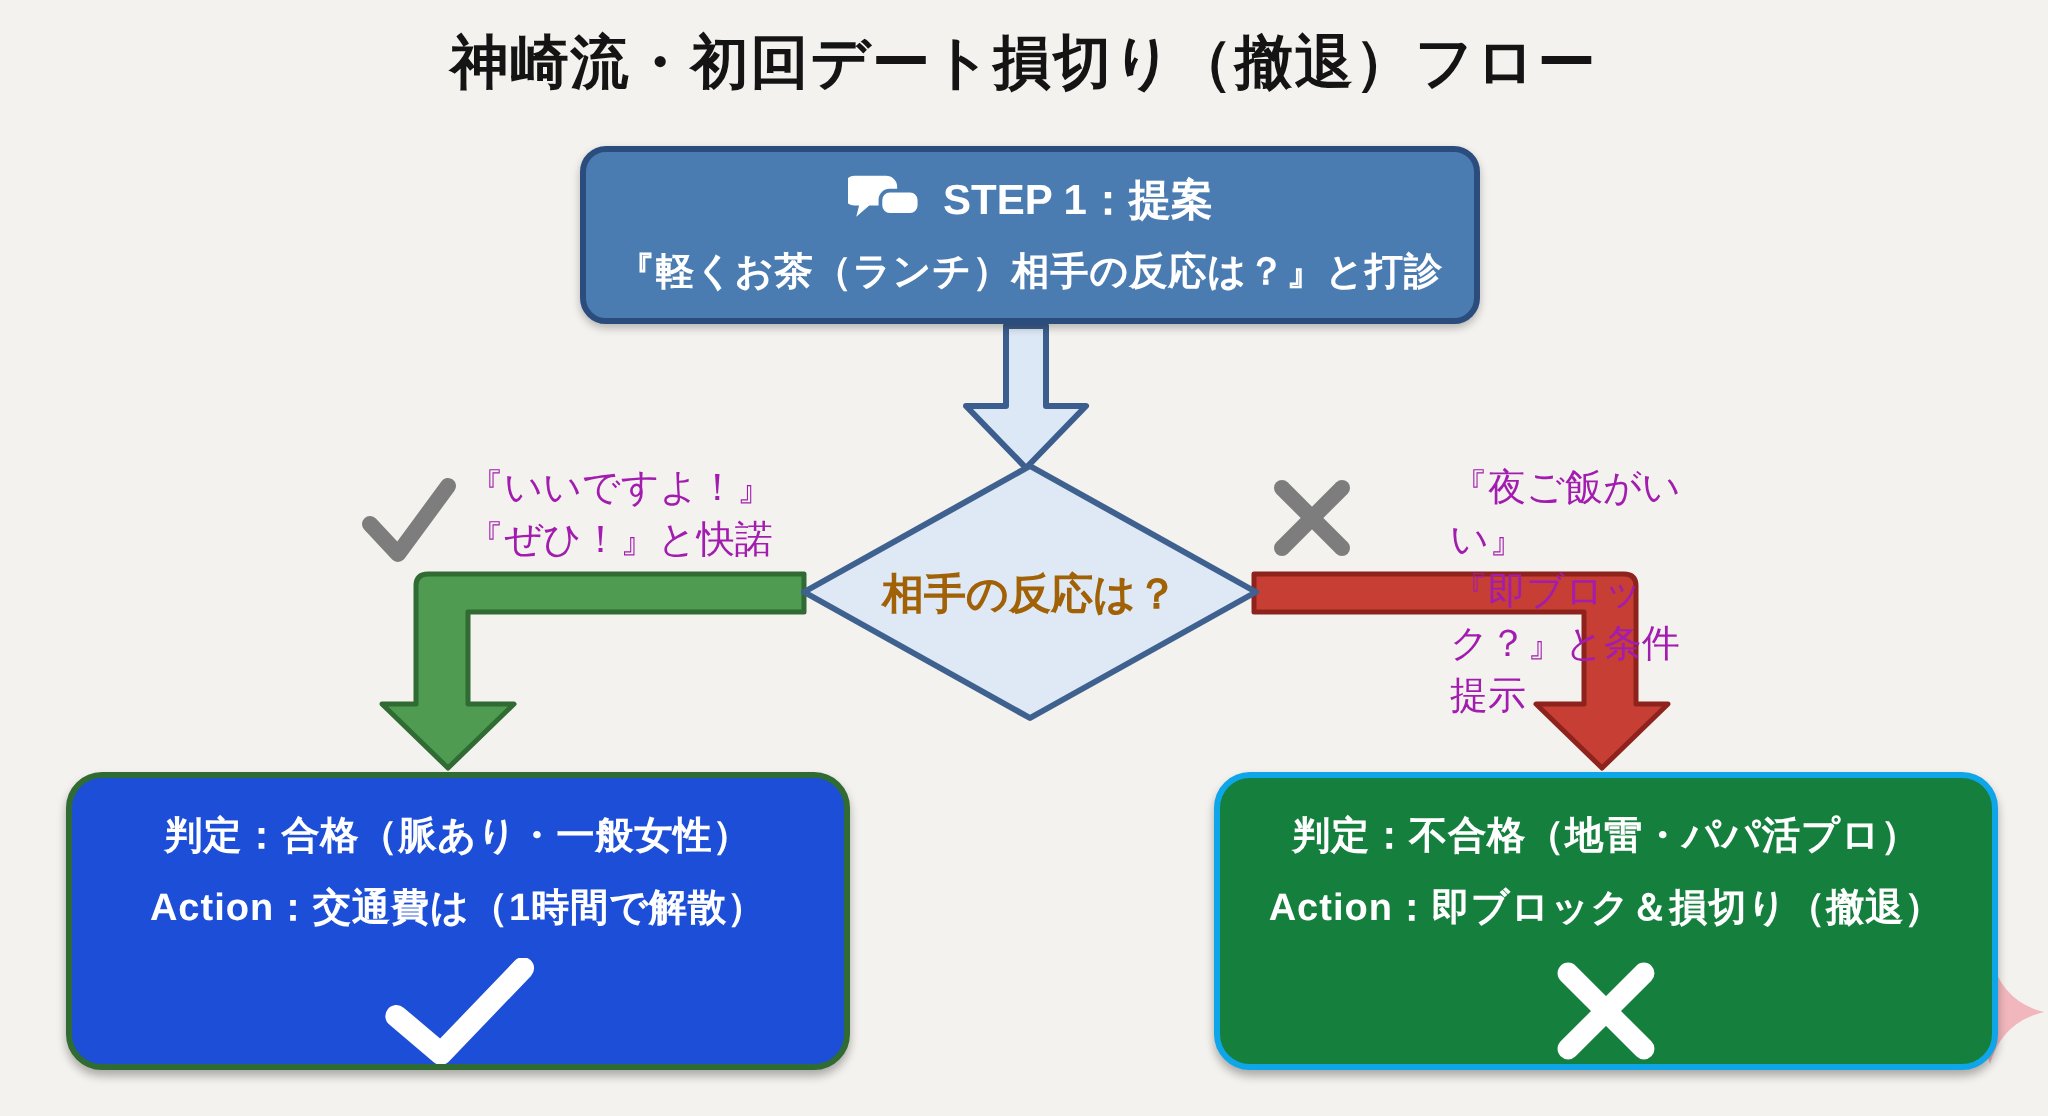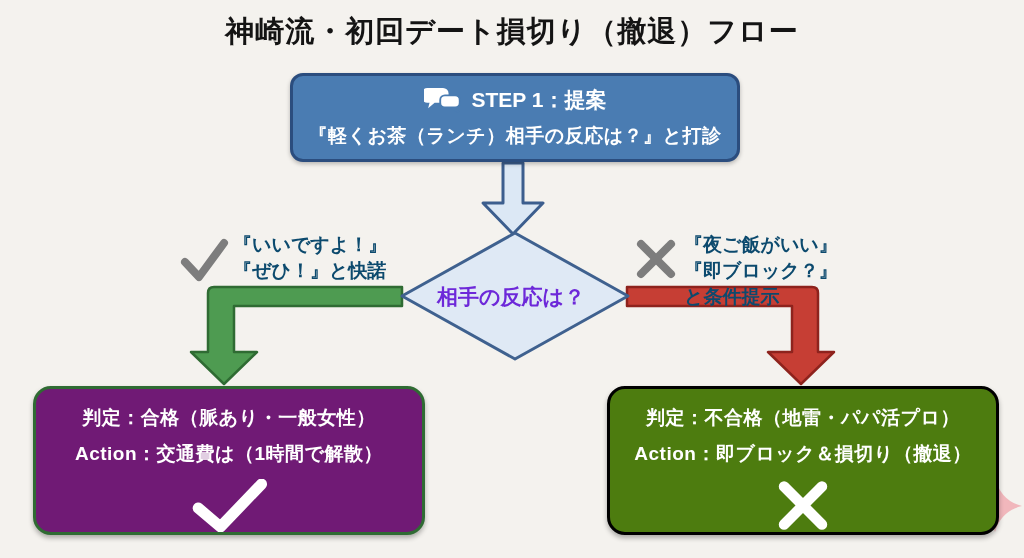--- a/index.html
+++ b/index.html
@@ -26,40 +26,40 @@
     box-sizing:border-box;color:#ffffff;
     display:flex;flex-direction:column;justify-content:center;align-items:center;
     gap:9px;box-shadow:0 2px 4px rgba(0,0,0,0.25);
   }
   .step-heading{display:flex;align-items:center;gap:10px;font-size:21px;font-weight:bold;}
   .step-body{font-size:19px;font-weight:bold;letter-spacing:0.5px;}
 
   
   .decision-label{
     position:absolute;left:402px;top:283px;width:226px;
-    font-size:21px;font-weight:bold;color:#6d28d9;padding-left:35px;
+    text-align:center;font-size:21px;font-weight:bold;color:#a16207;
   }
 
   
   .branch-lines{
-    position:absolute;font-size:19px;font-weight:bold;color:#0c4a6e;line-height:26px;
+    position:absolute;font-size:19px;font-weight:normal;color:#a21caf;line-height:26px;
   }
   .branch-yes{left:233px;top:232px;}
-  .branch-no{left:684px;top:232px;}
+  .branch-no{left:725px;top:232px;}
 
   
   .result-box{
     position:absolute;top:386px;width:392px;height:149px;
     border-radius:18px;box-sizing:border-box;color:#fff;
     display:flex;flex-direction:column;align-items:center;
     padding-top:16px;gap:10px;
     box-shadow:0 3px 5px rgba(0,0,0,0.3);
   }
-  .result-pass{left:33px;background:#701a75;border:3px solid #2f6b33;}
-  .result-fail{left:607px;background:#4d7c0f;border:3px solid #000000;}
+  .result-pass{left:33px;background:#1d4ed8;border:3px solid #2f6b33;}
+  .result-fail{left:607px;background:#15803d;border:3px solid #0ea5e9;}
   .result-line{font-size:19px;font-weight:bold;letter-spacing:0.5px;}
   .result-mark{margin-top:2px;}
 </style>
 </head>
 <body>
 
 <div class="stage">
 
   <div class="title">神崎流・初回デート損切り（撤退）フロー</div>
 

